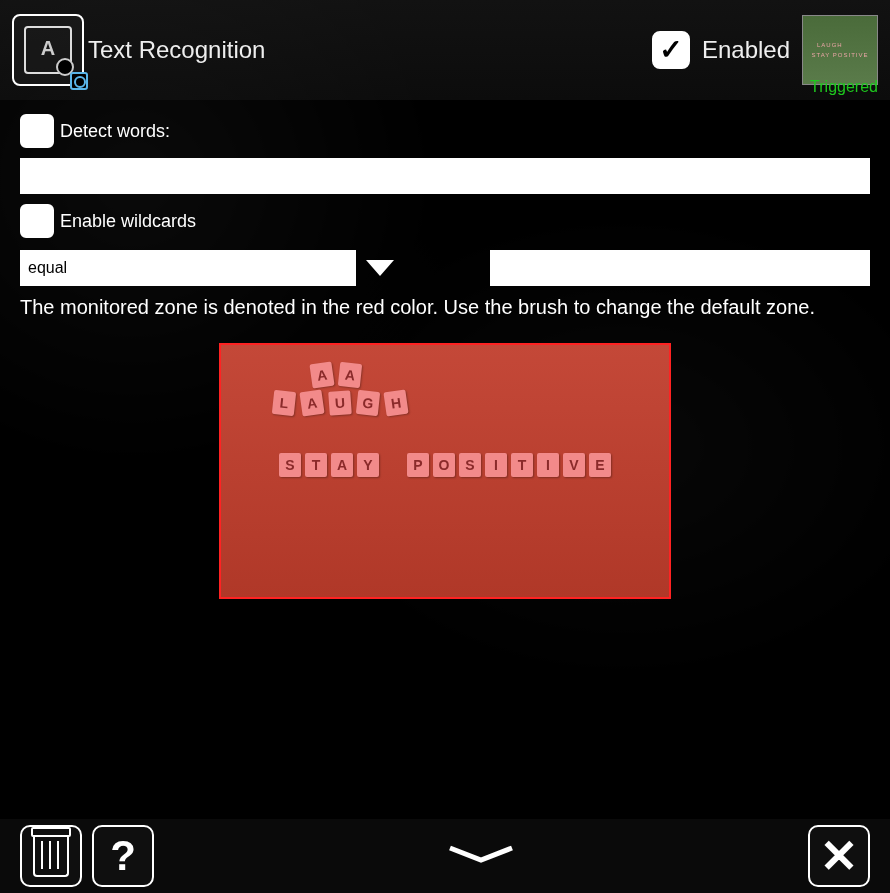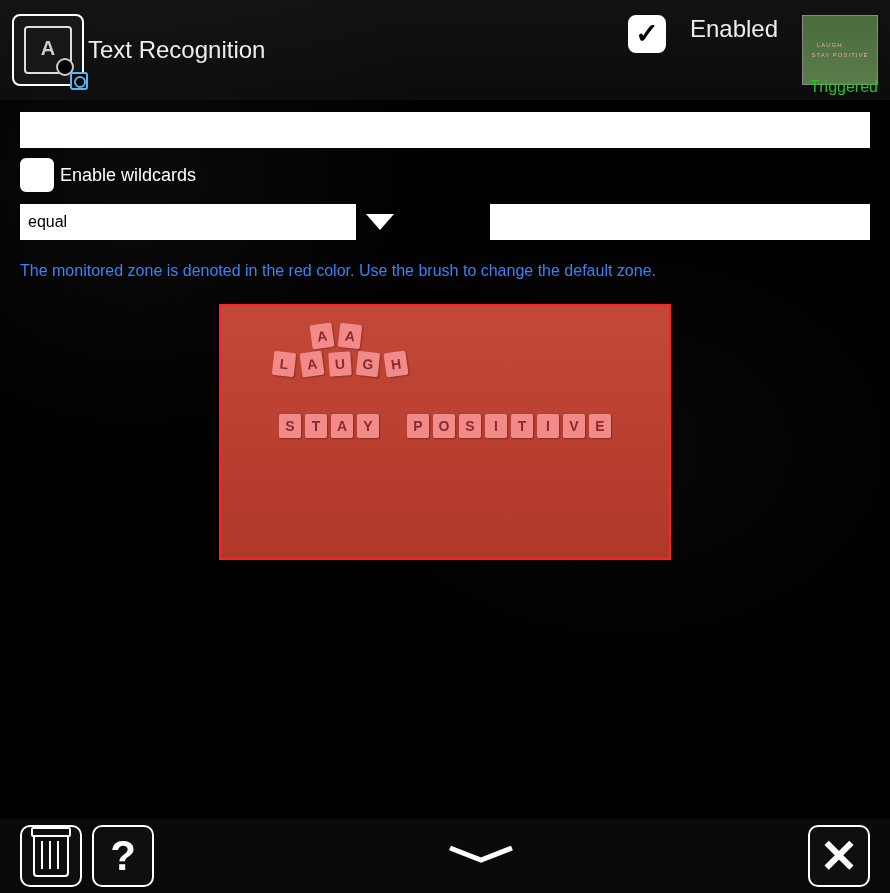--- a/index.html
+++ b/index.html
@@ -89,22 +89,22 @@
       border-radius: 50%;
       top: 2px;
       left: 2px;
     }
     .header-title {
       font-size: 24px;
       color: #eee;
     }
     .header-right {
       display: flex;
-      align-items: flex-start;
-      gap: 24px;
+      align-items: center;
+      gap: 12px;
     }
     .checkbox {
       width: 38px;
       height: 38px;
       border: 2px solid #fff;
       border-radius: 8px;
       background: #fff;
       display: flex;
       align-items: center;
       justify-content: center;
@@ -219,23 +219,23 @@
     .number-input {
       flex: 1;
       height: 36px;
       background: #fff;
       border: none;
       font-size: 18px;
       padding: 0 6px;
       color: #000;
     }
     .hint {
-      font-size: 16px;
-      color: #3b82f6;
-      margin-top: 16px;
+      font-size: 20px;
+      color: #ffffff;
+      margin-top: 4px;
     }
     .zone-preview {
       width: 452px;
       height: 256px;
       border: 2px solid #ff2222;
       margin: 18px auto 0 auto;
       background: linear-gradient(to bottom, #c44838 0%, #b03828 100%);
       position: relative;
       display: flex;
       flex-direction: column;
@@ -413,20 +413,24 @@
       <div class="letters2">STAY POSITIVE</div>
     </div>
   </div>
   <div class="triggered-label">Triggered</div>
 </div>
 
 <div class="content">
 
 
 
+  <div class="row mt8">
+    <div class="checkbox small"></div>
+    <div class="row-label">Detect words:</div>
+  </div>
   <input class="text-input" value="" style="">
 
   <div class="row mt8">
     <div class="checkbox small"></div>
     <div class="row-label">Enable wildcards</div>
   </div>
 
 
   <div class="number-row">
     <div class="select-box">

